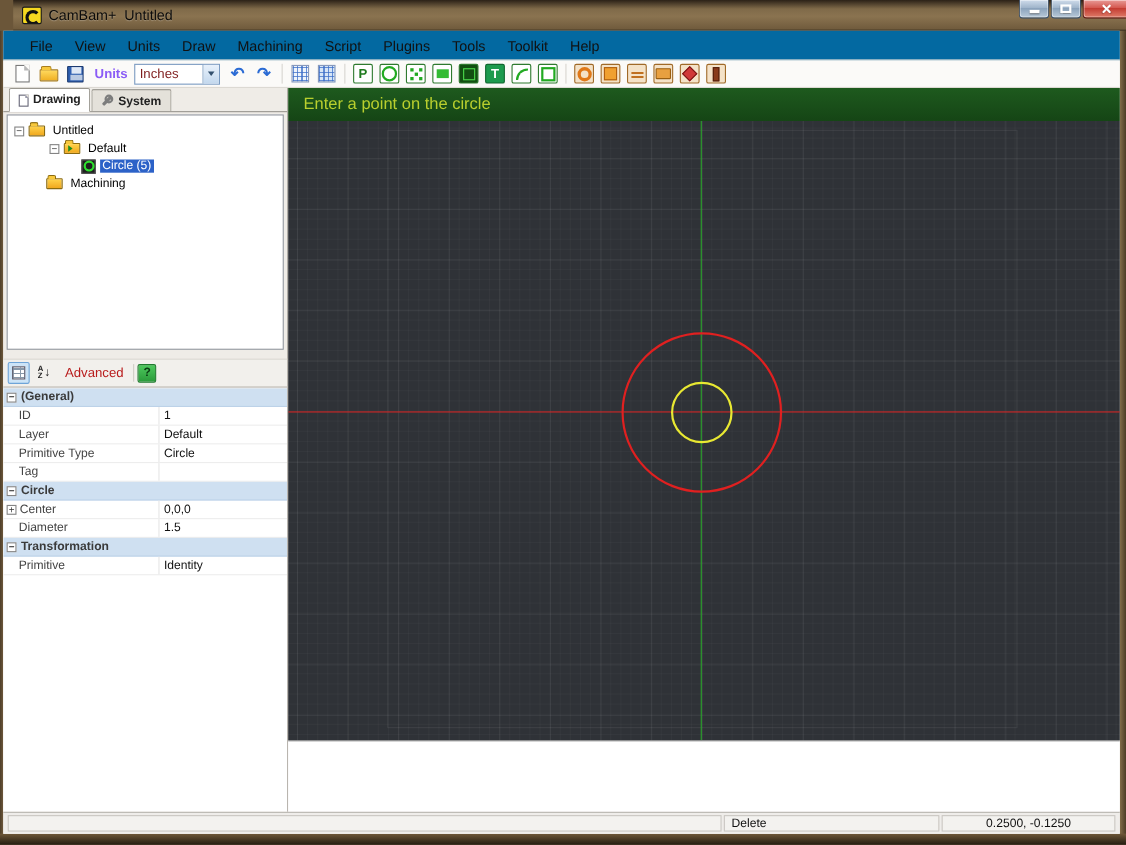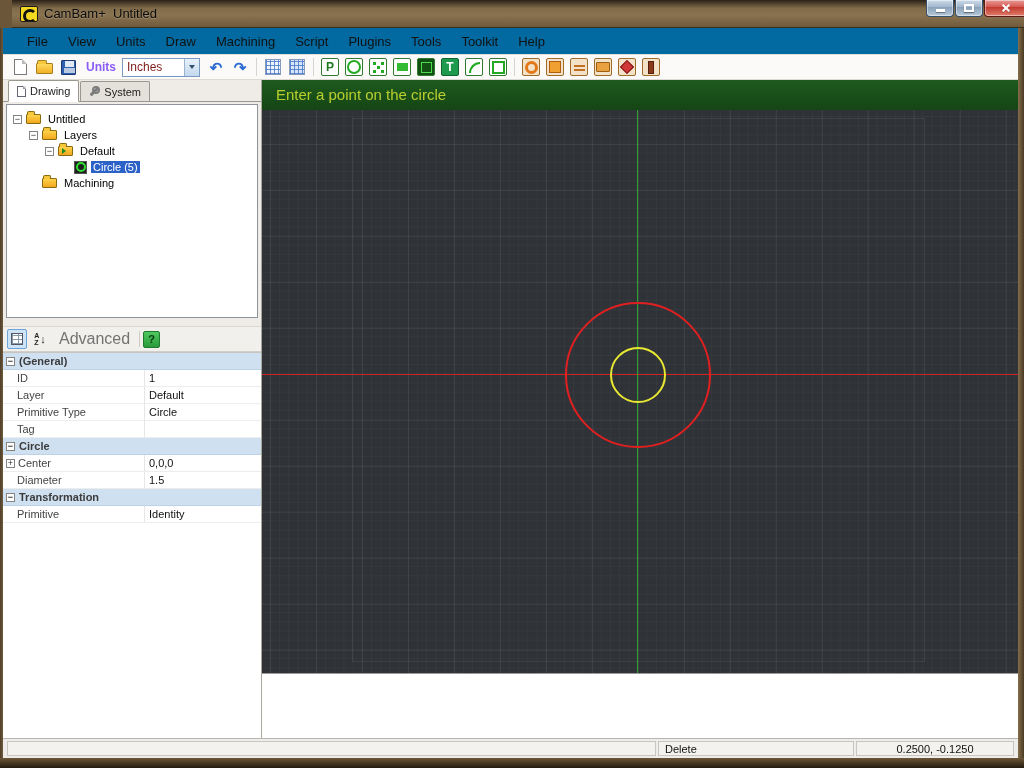--- a/index.html
+++ b/index.html
@@ -90,21 +90,21 @@
     background:repeating-linear-gradient(0deg,#c07020 0 2px,transparent 2px 4px); }
   .oico-folder::before { content:""; width:12px; height:8px; background:#e8a040; border:1px solid #9a5f12; border-radius:1px; }
   .oico-gem::before { content:""; width:8px; height:8px; background:#d03838; border:1px solid #7a1414; transform:rotate(45deg); }
   .oico-script::before { content:""; width:4px; height:11px; background:#8a3a1a; border:1px solid #55200c; }
 
   
   .main { flex:1; display:flex; min-height:0; }
 
   
   .left-panel { width:259px; background:#efece7; border-right:1px solid #aaa79f; display:flex; flex-direction:column; }
-  .tabs { height:22px; display:flex; align-items:flex-end; padding-left:5px; border-bottom:1px solid #9a978f; }
+  .tabs { height:22px; display:flex; align-items:flex-end; padding-left:5px; border-bottom:1px solid #9a978f;font-weight:bold; }
   .tab { height:20px; display:flex; align-items:center; gap:4px; padding:0 8px; font-size:11px; color:#222;
     border:1px solid #9a978f; border-bottom:none; border-radius:2px 2px 0 0; background:#e4e1da; margin-right:1px; cursor:default; }
   .tab.active { background:#fff; height:22px; margin-bottom:-1px; border-bottom:1px solid #fff; }
   .ico-page { width:9px; height:11px; background:#fff; border:1px solid #667; position:relative; }
   .ico-page::after { content:""; position:absolute; right:-1px; top:-1px; border-top:3px solid #e4e1da; border-left:3px solid #99a; }
   .ico-wrench { width:11px; height:11px; position:relative; }
   .ico-wrench::before { content:""; position:absolute; left:0; top:4px; width:11px; height:3px; background:#7d7d7d; transform:rotate(-45deg); border-radius:1px; }
   .ico-wrench::after { content:""; position:absolute; right:0; top:0; width:4px; height:4px; border:2px solid #7d7d7d; border-radius:50%; }
 
   .tree-box { margin:2px 3px 0 3px; height:214px; background:#fff; border:1px solid #8f949c; padding:6px 2px 2px 4px;
@@ -127,21 +127,21 @@
 
   .prop-toolbar { margin-top:8px; height:26px; background:#f2f0ec; border-top:1px solid #dbd8d2;
     border-bottom:1px solid #d2cfc9; display:flex; align-items:center; padding-left:4px; gap:3px; }
   .pt-btn { height:20px; min-width:20px; display:flex; align-items:center; justify-content:center; border-radius:2px; cursor:default; }
   .pt-btn.selected { background:#cde4f7; border:1px solid #6ea4d8; }
   .cat-glyph { width:12px; height:12px; border:1px solid #556; background-color:#fff;
     background-image:repeating-linear-gradient(0deg,#8899aa 0 1px,transparent 1px 4px),
                      repeating-linear-gradient(90deg,#8899aa 0 1px,transparent 1px 6px); }
   .az { display:flex; flex-direction:column; font-size:7px; line-height:7px; font-weight:bold; color:#222; }
   .dn-arrow { font-size:11px; color:#222; margin-left:1px; line-height:1; }
-  .pt-text { font-size:16px; color:#737373; padding:0 6px; }
+  .pt-text { font-size:12px; color:#b91c1c; padding:0 6px; }
   .pt-sep { width:1px; height:16px; background:#cfccc6; }
   .pt-help { width:17px; height:17px; background:linear-gradient(#4ec95e,#2a9a3a); border:1px solid #1f7a2e;
     border-radius:2px; display:flex; align-items:center; justify-content:center; font-size:11px; font-weight:bold;
     color:#0a3a12; cursor:default; }
 
   .prop-grid { flex:1; background:#fff; border-top:1px solid #c8c5c0; font-size:11px; overflow:hidden; }
   .pg-cat { height:17px; background:#cfe0f1; border-bottom:1px solid #bdd2e8; display:flex; align-items:center;
     padding-left:3px; font-weight:bold; color:#3b3b3b; cursor:default; }
   .pg-cat .expbox { background:#fff; }
   .pg-row { height:17px; display:flex; align-items:center; border-bottom:1px solid #ededed; cursor:default; }
@@ -316,25 +316,20 @@
           <span>System</span>
         </div>
       </div>
 
       <div class="tree-box">
         <div class="tree-row" style="padding-left:2px;">
           <span class="expbox minus"></span>
           <span class="folder"></span>
           <span class="tree-label">Untitled</span>
         </div>
-        <div class="tree-row" style="padding-left:18px;">
-          <span class="expbox minus"></span>
-          <span class="folder"></span>
-          <span class="tree-label">Layers</span>
-        </div>
         <div class="tree-row" style="padding-left:34px;">
           <span class="expbox minus"></span>
           <span class="folder layer"></span>
           <span class="tree-label">Default</span>
         </div>
         <div class="tree-row" style="padding-left:63px;">
           <span class="ico-circle-item"></span>
           <span class="tree-label selected">Circle (5)</span>
         </div>
         <div class="tree-row" style="padding-left:31px;">

